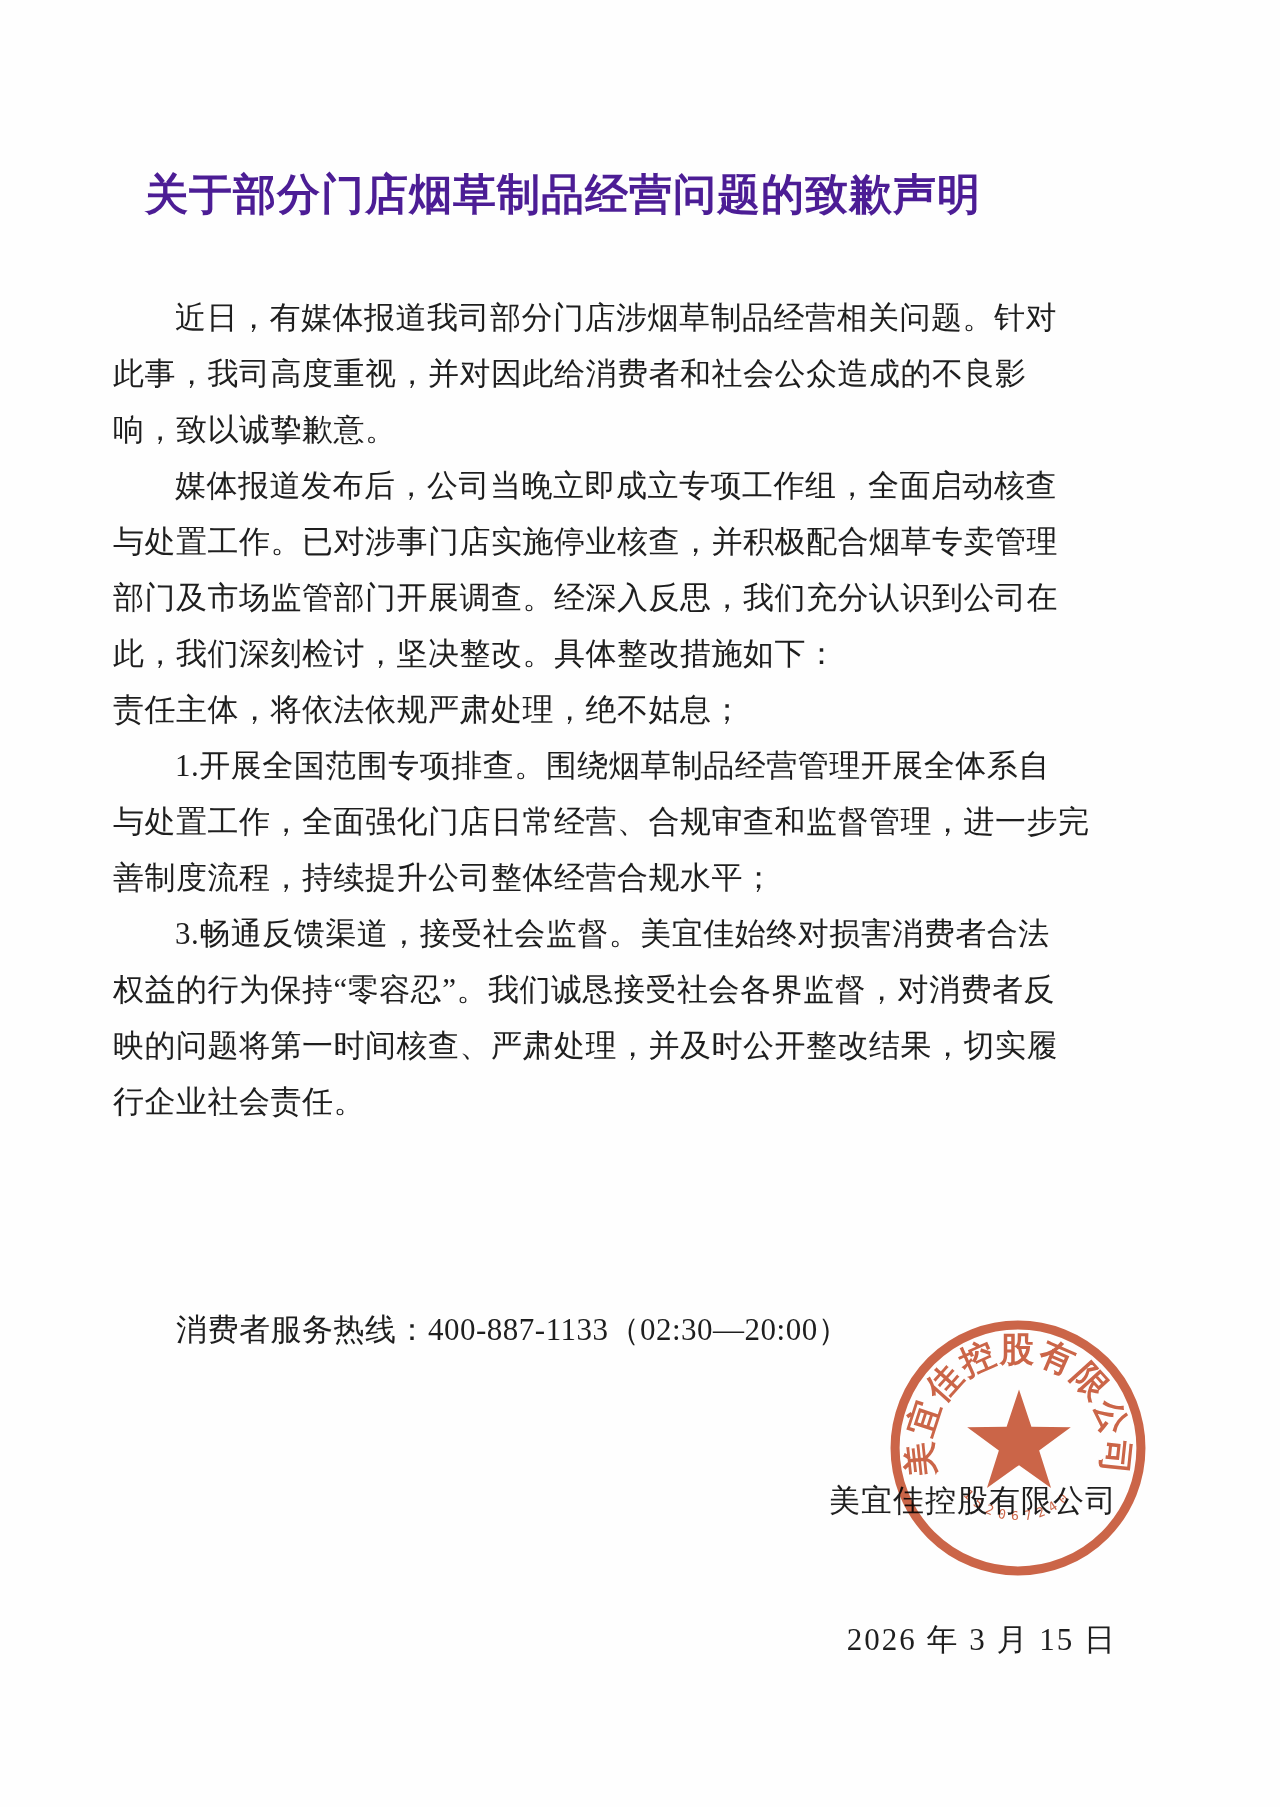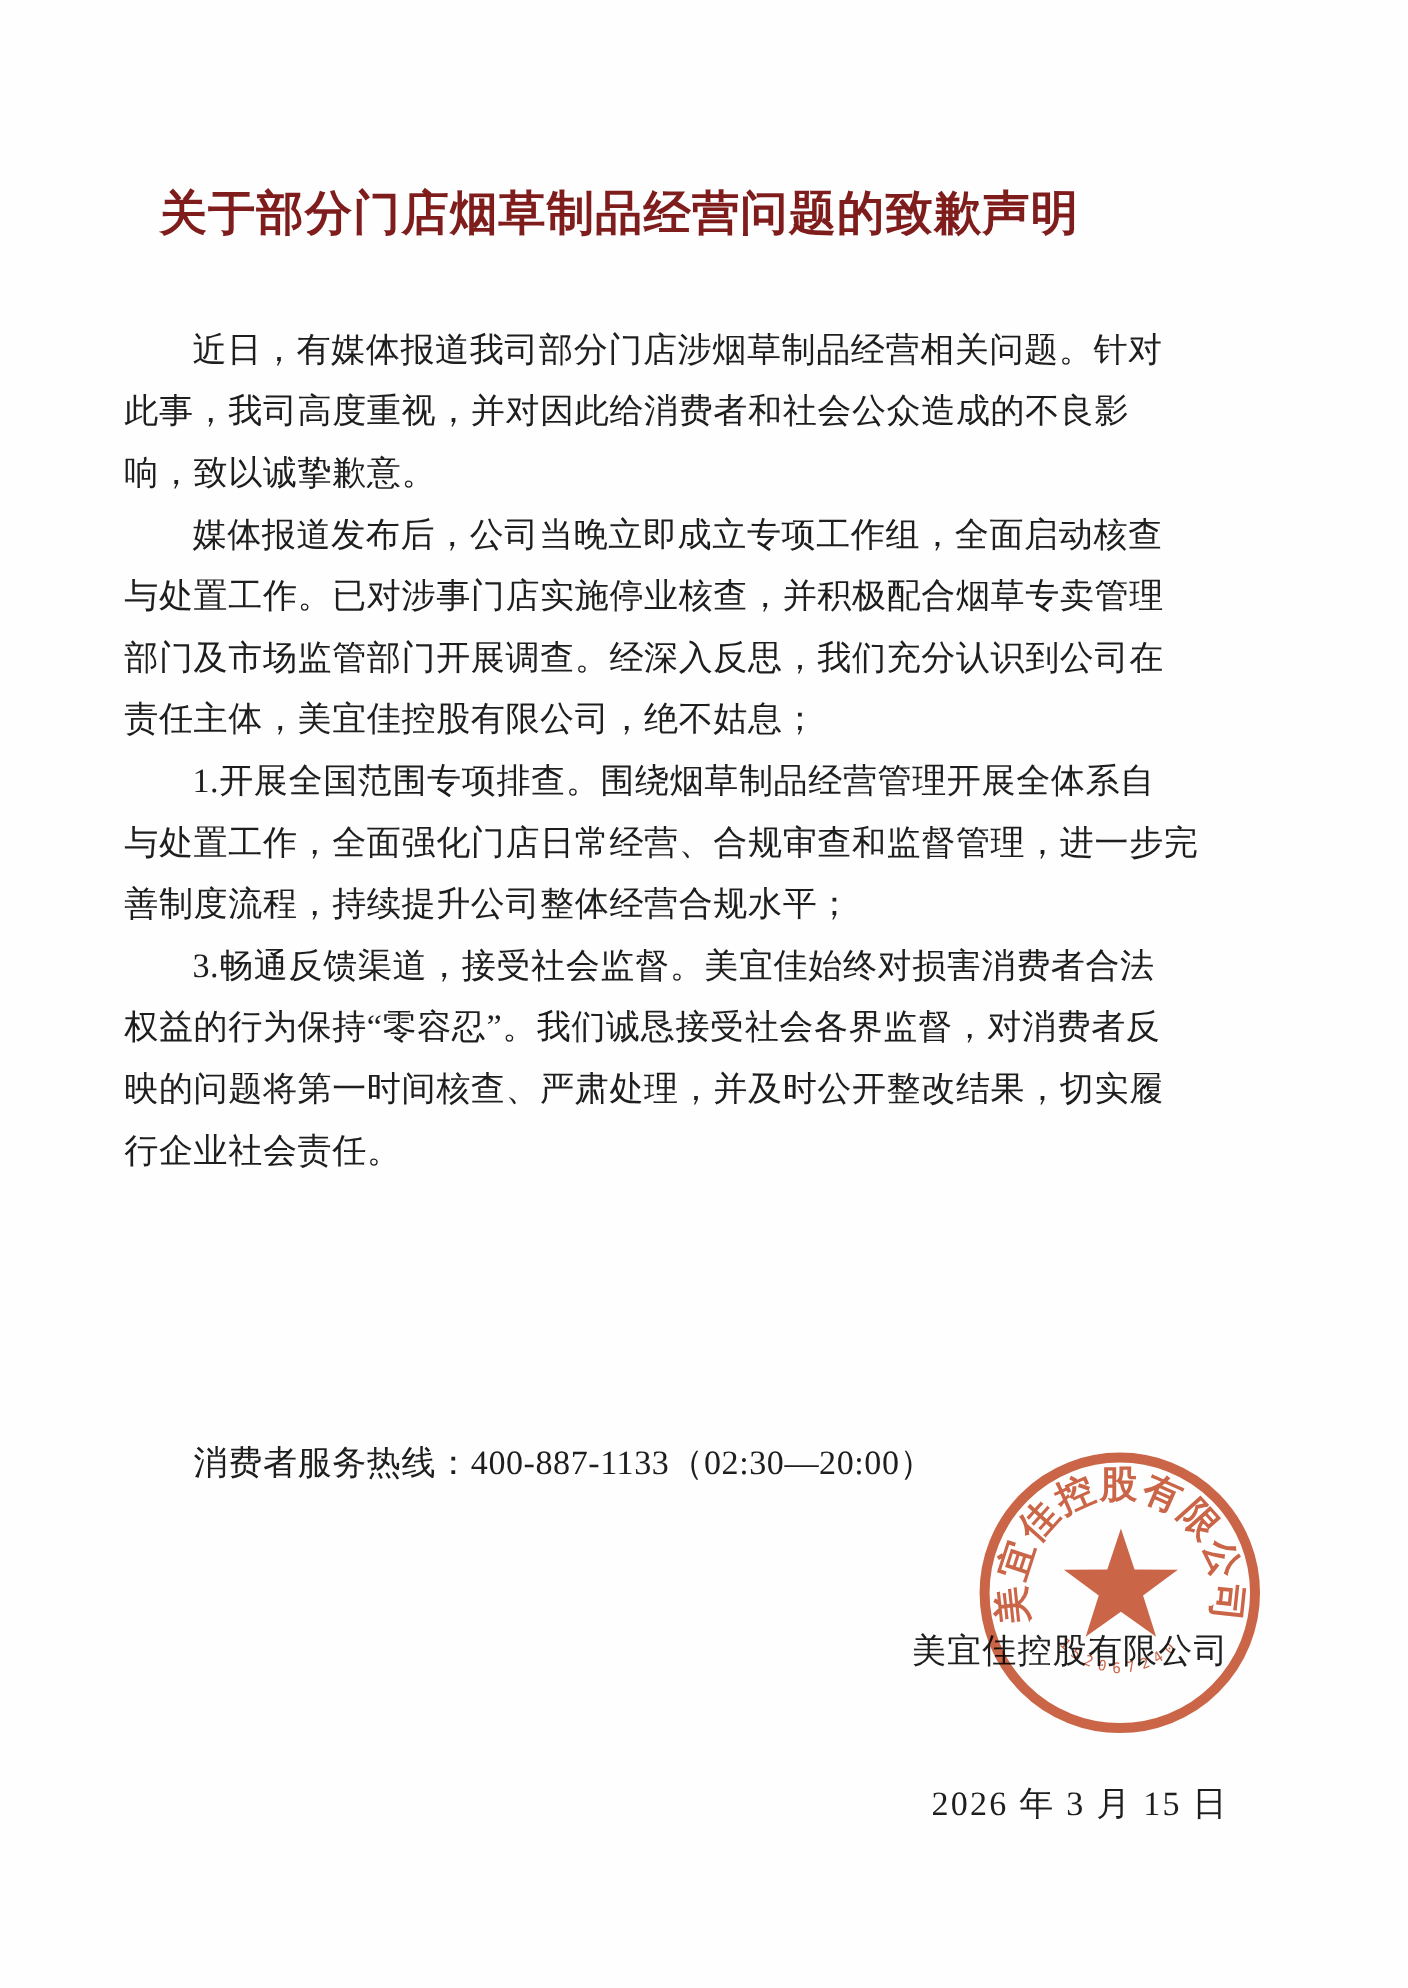--- a/index.html
+++ b/index.html
@@ -18,21 +18,21 @@
     top: 158px;
     left: 113px;
     width: 900px;
     margin: 0;
     text-align: center;
     font-family: "Liberation Sans", sans-serif;
     font-weight: 700;
     font-size: 43px;
     line-height: 72px;
     letter-spacing: 1px;
-    color: #7f1d1d;
+    color: #4c1d95;
   }
   .doc-body {
     position: absolute;
     top: 290px;
     left: 113px;
     width: 900px;
     font-size: 31px;
     line-height: 56px;
     letter-spacing: 0.5px;
   }
@@ -100,21 +100,22 @@
 
   <h1 class="doc-title">关于部分门店烟草制品经营问题的致歉声明</h1>
 
   <div class="doc-body">
       <div class="line first">近日，有媒体报道我司部分门店涉烟草制品经营相关问题。针对</div>
       <div class="line">此事，我司高度重视，并对因此给消费者和社会公众造成的不良影</div>
       <div class="line last">响，致以诚挚歉意。</div>
       <div class="line first">媒体报道发布后，公司当晚立即成立专项工作组，全面启动核查</div>
       <div class="line">与处置工作。已对涉事门店实施停业核查，并积极配合烟草专卖管理</div>
       <div class="line">部门及市场监管部门开展调查。经深入反思，我们充分认识到公司在</div>
-      <div class="line last">责任主体，美宜佳控股有限公司，绝不姑息；</div>
+      <div class="line last">此，我们深刻检讨，坚决整改。具体整改措施如下：</div>
+      <div class="line last">责任主体，将依法依规严肃处理，绝不姑息；</div>
       <div class="line first">1.开展全国范围专项排查。围绕烟草制品经营管理开展全体系自</div>
       <div class="line">与处置工作，全面强化门店日常经营、合规审查和监督管理，进一步完</div>
       <div class="line last">善制度流程，持续提升公司整体经营合规水平；</div>
       <div class="line first">3.畅通反馈渠道，接受社会监督。美宜佳始终对损害消费者合法</div>
       <div class="line">权益的行为保持“零容忍”。我们诚恳接受社会各界监督，对消费者反</div>
       <div class="line">映的问题将第一时间核查、严肃处理，并及时公开整改结果，切实履</div>
       <div class="line last">行企业社会责任。</div>
     </div>
 
   <div class="hotline">消费者服务热线：400-887-1133（02:30—20:00）</div>

